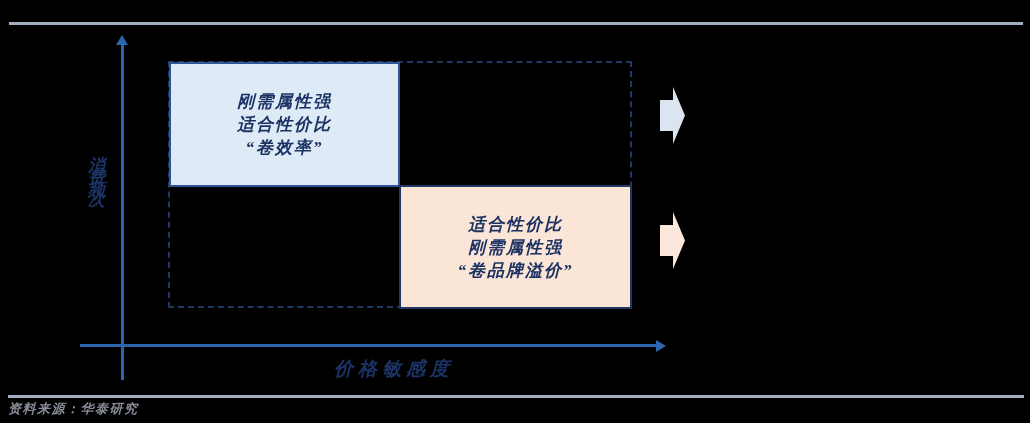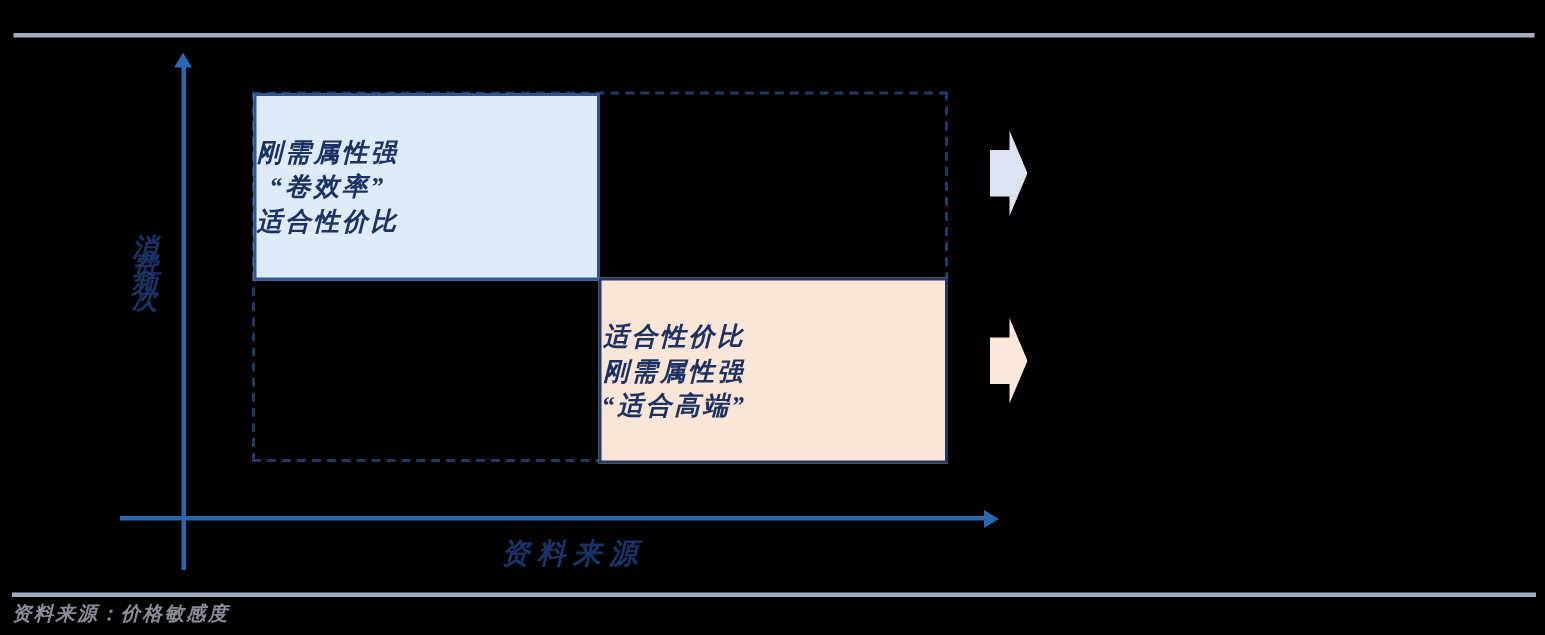--- a/index.html
+++ b/index.html
@@ -33,21 +33,21 @@
   }
   .x-label{
     position:absolute;left:334px;top:356px;color:var(--dark-navy);
     font-size:19px;font-weight:bold;font-style:italic;letter-spacing:5px;
   }
   .dashed-rect{
     position:absolute;left:168px;top:61px;width:460px;height:243px;
     border:2px dashed var(--dashed-border);
   }
   .box{
-    position:absolute;display:flex;align-items:center;justify-content:flex-start;
+    position:absolute;display:flex;align-items:center;justify-content:center;
     text-align:center;color:var(--dark-navy);
     font-size:17px;font-weight:bold;font-style:italic;line-height:23px;letter-spacing:2px;
   }
   .blue-box{
     left:169px;top:62px;width:227px;height:121px;
     background:var(--blue-box-fill);border:2px solid var(--blue-box-border);
   }
   .orange-box{
     left:399px;top:185px;width:229px;height:120px;
     background:var(--orange-box-fill);border:2px solid var(--orange-box-border);
@@ -62,44 +62,44 @@
 <div class="canvas">
 
   <div class="hline top-line"></div>
 
   <div class="y-axis"></div>
   <div class="y-arrow"></div>
   <div class="x-axis"></div>
   <div class="x-arrow"></div>
 
   <div class="y-label">消费频次</div>
-  <div class="x-label">资料来源</div>
+  <div class="x-label">价格敏感度</div>
 
   <div class="dashed-rect"></div>
 
   <div class="box blue-box">
     <div>
       <div>刚需属性强</div>
+      <div>适合性价比</div>
       <div>“卷效率”</div>
-      <div>适合性价比</div>
     </div>
   </div>
 
   <div class="box orange-box">
     <div>
       <div>适合性价比</div>
       <div>刚需属性强</div>
-      <div>“适合高端”</div>
+      <div>“卷品牌溢价”</div>
     </div>
   </div>
 
   <svg class="arrow arrow-top" viewBox="0 0 25 57">
     <polygon points="0,13 13,13 13,0 25,28.5 13,57 13,44 0,44" fill="#DCE4F2"></polygon>
   </svg>
 
   <svg class="arrow arrow-bottom" viewBox="0 0 25 57">
     <polygon points="0,13 13,13 13,0 25,28.5 13,57 13,44 0,44" fill="#FBE8DB"></polygon>
   </svg>
 
   <div class="hline bottom-line"></div>
-  <div class="source">资料来源：价格敏感度</div>
+  <div class="source">资料来源：华泰研究</div>
 
 </div>
 
 </body></html>

